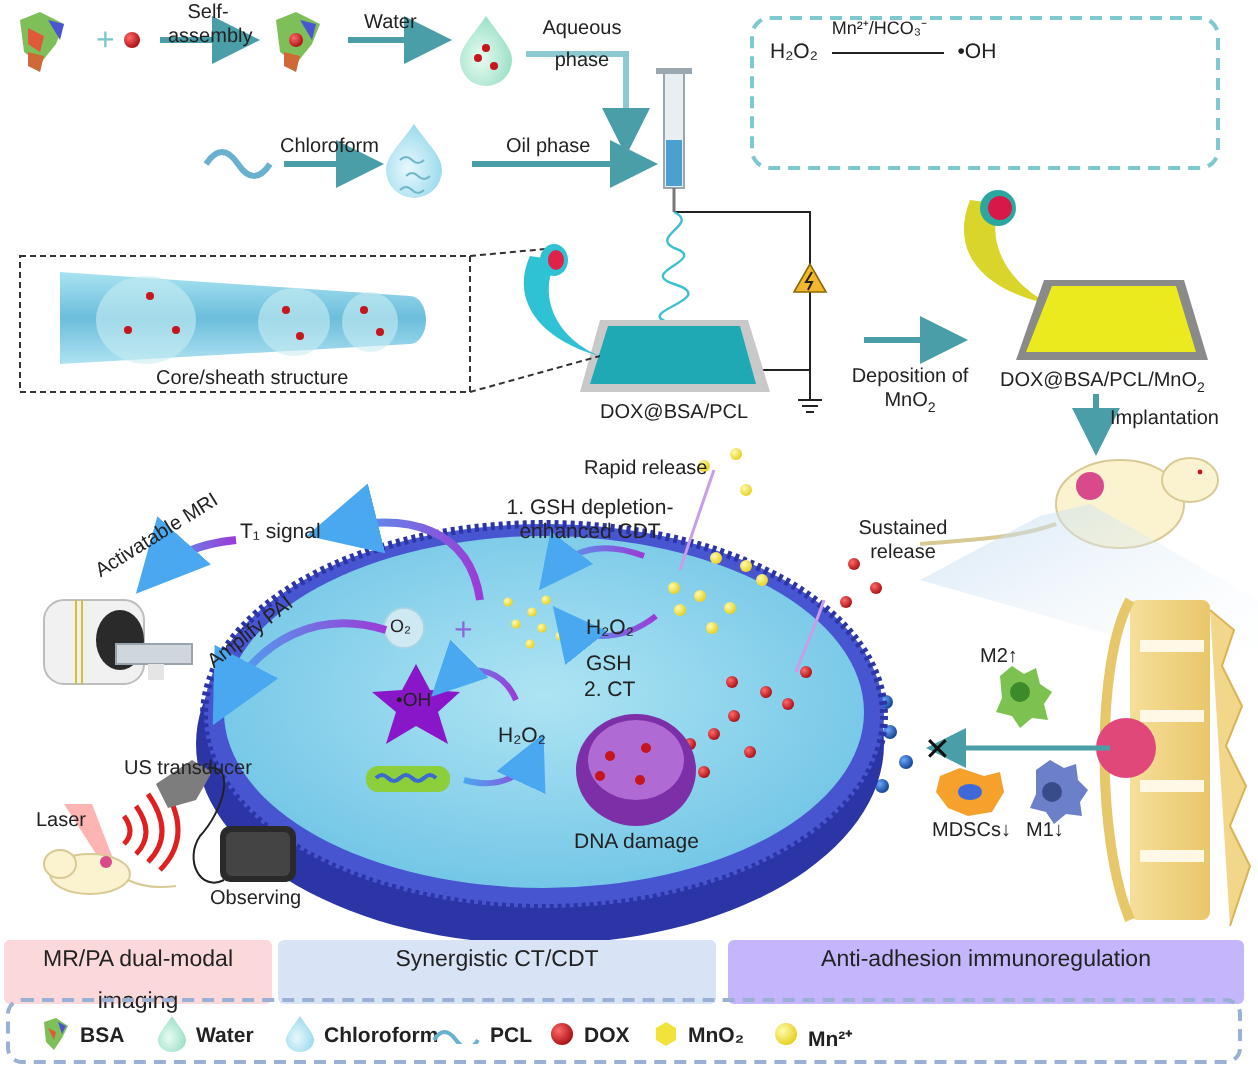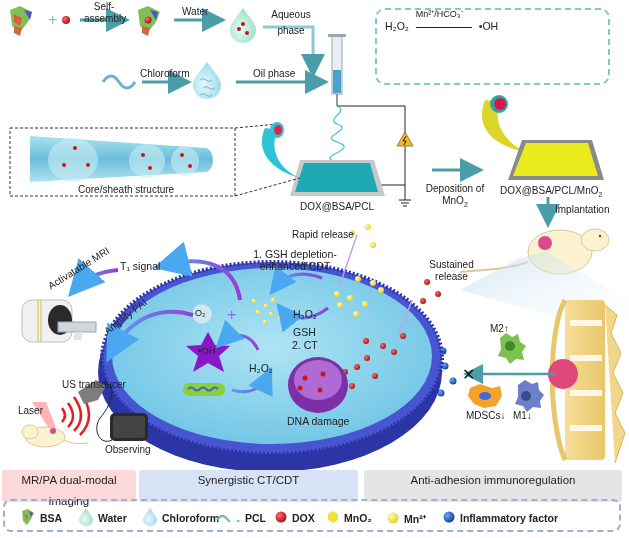--- a/index.html
+++ b/index.html
@@ -343,21 +343,21 @@
 <div class="lbl" style="left:62px;top:379px;">US transducer</div>
 <div class="lbl" style="left:18px;top:405px;">Laser</div>
 <div class="lbl" style="left:105px;top:444px;">Observing</div>
 
 <div class="lbl" style="left:490px;top:323px;">M2↑</div>
 <div class="lbl" style="left:466px;top:410px;">MDSCs↓</div>
 <div class="lbl" style="left:513px;top:410px;">M1↓</div>
 
 <div class="band" style="left: 2px; width: 134px; background: rgb(251, 217, 219);">MR/PA dual-modal imaging</div>
 <div class="band" style="left: 139px; width: 219px; background: rgb(216, 227, 246);">Synergistic CT/CDT</div>
-<div class="band" style="left: 364px; width: 258px; background: #e5e5e5;">Anti-adhesion immunoregulation</div>
+<div class="band" style="left: 364px; width: 258px; background: #c4b5fd;">Anti-adhesion immunoregulation</div>
 
 <div class="legend">
   <div class="leg-item" style="left:16px;">
     <span class="sym">
       <svg width="14" height="16">
           <path d="M1,2 l6,-2 l6,4 l-3,6 l-4,6 l-4,-4 z" fill="#7fbf5a"></path>
           <path d="M3,5 l4,2 l-1,4 z" fill="#e05a3a"></path>
           <path d="M8,2 l4,2 l-2,4 z" fill="#4a56d0"></path>
         </svg>
     </span>
@@ -404,21 +404,13 @@
     <span>MnO₂</span>
   </div>
   <div class="leg-item" style="left:382px;align-items:flex-end;">
     <span class="sym">
       <svg width="12" height="12">
           <circle cx="6" cy="6" r="5.5" fill="url(#mnGrad)"></circle>
         </svg>
     </span>
     <span>Mn²⁺</span>
   </div>
-  <div class="leg-item" style="left:438px;">
-    <span class="sym">
-      <svg width="12" height="12">
-          <circle cx="6" cy="6" r="5.5" fill="url(#infGrad)"></circle>
-        </svg>
-    </span>
-    <span>Inflammatory factor</span>
-  </div>
 </div>
 
 </body></html>

